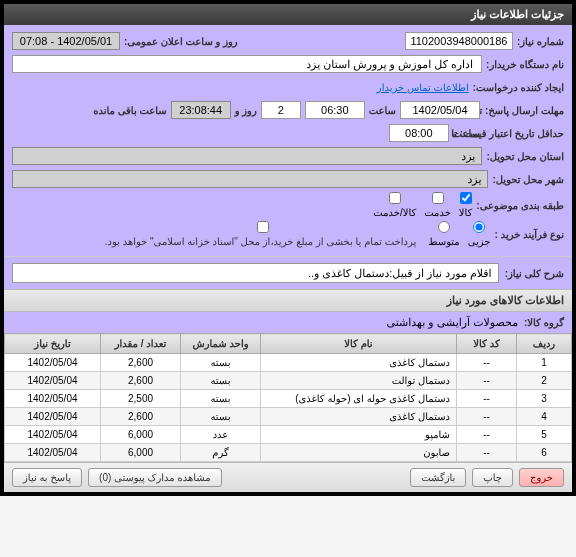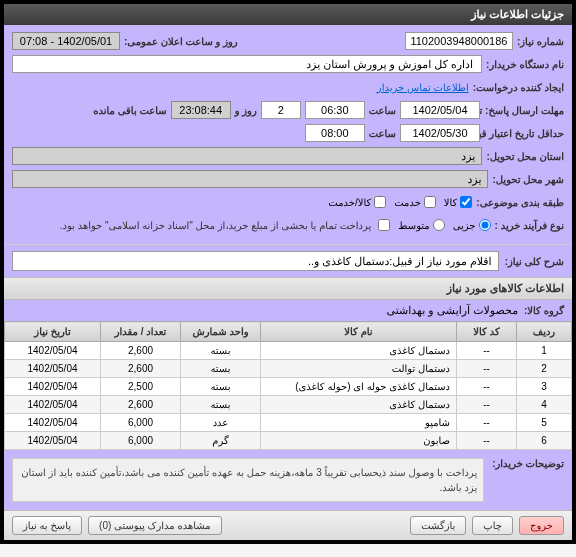--- a/index.html
+++ b/index.html
@@ -77,20 +77,21 @@
     .checkbox-group {
       display: flex;
       gap: 8px;
       align-items: center;
     }
     .checkbox-item {
       display: flex;
       align-items: center;
       gap: 3px;
       font-size: 10px;
+      flex-direction: column;
     }
     input[type="checkbox"], input[type="radio"] {
       margin: 0;
       width: 12px;
       height: 12px;
     }
     .note {
       font-size: 10px;
       color: #333;
       margin-right: 4px;
@@ -230,21 +231,20 @@
       <span class="label">ساعت</span>
       <span class="field w-60">06:30</span>
       <span class="field w-40">2</span>
       <span class="label">روز و</span>
       <span class="field-dark w-60">23:08:44</span>
       <span class="label">ساعت باقی مانده</span>
     </div>
 
     <div class="form-row">
       <span class="label" style="width:80px">حداقل تاریخ اعتبار قیمت: تا تاریخ:</span>
-      <span class="field w-80">1402/05/30</span>
       <span class="label">ساعت</span>
       <span class="field w-60">08:00</span>
     </div>
 
     <div class="form-row">
       <span class="label">استان محل تحویل:</span>
       <span class="field-dark field-long" style="text-align:right;justify-content:flex-start;padding-right:6px">یزد</span>
     </div>
 
     <div class="form-row">
@@ -358,24 +358,20 @@
           <td>6</td>
           <td>--</td>
           <td style="text-align: right;">صابون</td>
           <td>گرم</td>
           <td>6,000</td>
           <td>1402/05/04</td>
         </tr>
       </tbody>
   </table>
 
-  <div class="buyer-desc">
-    <span class="label">توضیحات خریدار:</span>
-    <div class="buyer-desc-text">پرداخت با وصول سند ذیحسابی تقریباً 3 ماهه،هزینه حمل به عهده تأمین کننده می باشد،تأمین کننده باید از استان یزد باشد.</div>
-  </div>
 
   <div class="bottom-bar">
     <button class="btn btn-exit">
       <span>خروج</span>
     </button>
     <button class="btn">
       <span>چاپ</span>
     </button>
     <button class="btn">
       <span>بازگشت</span>

